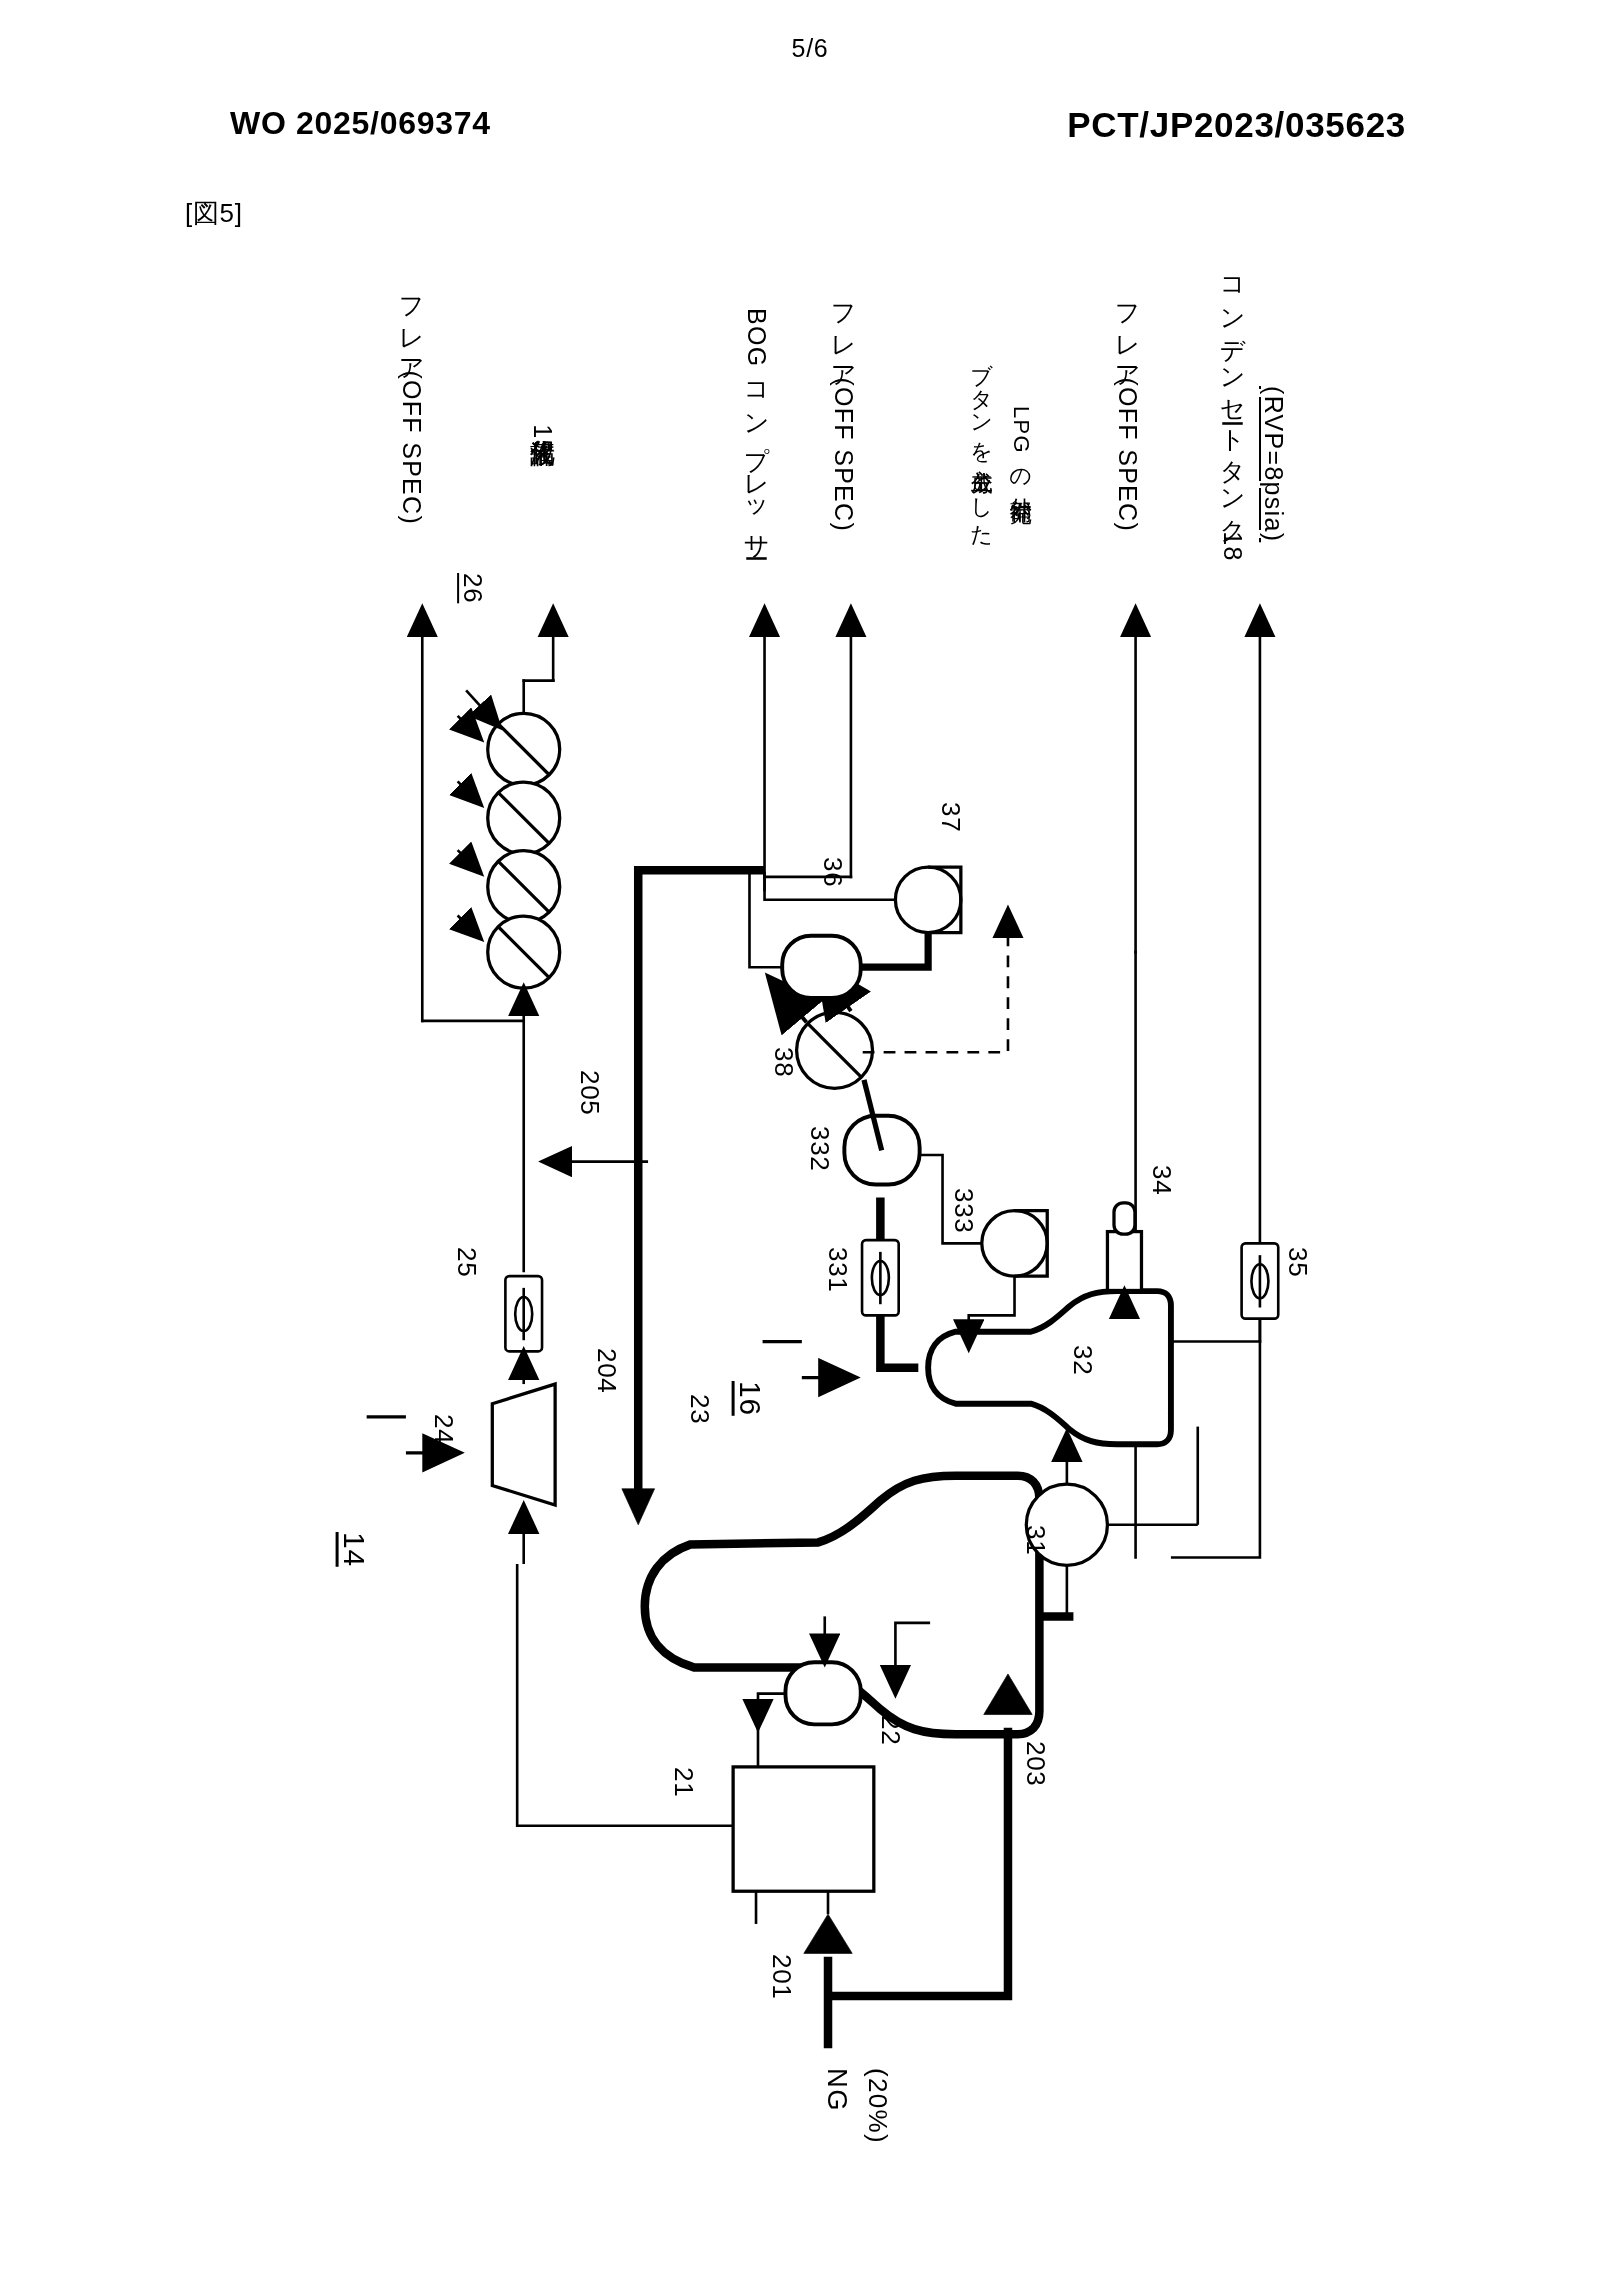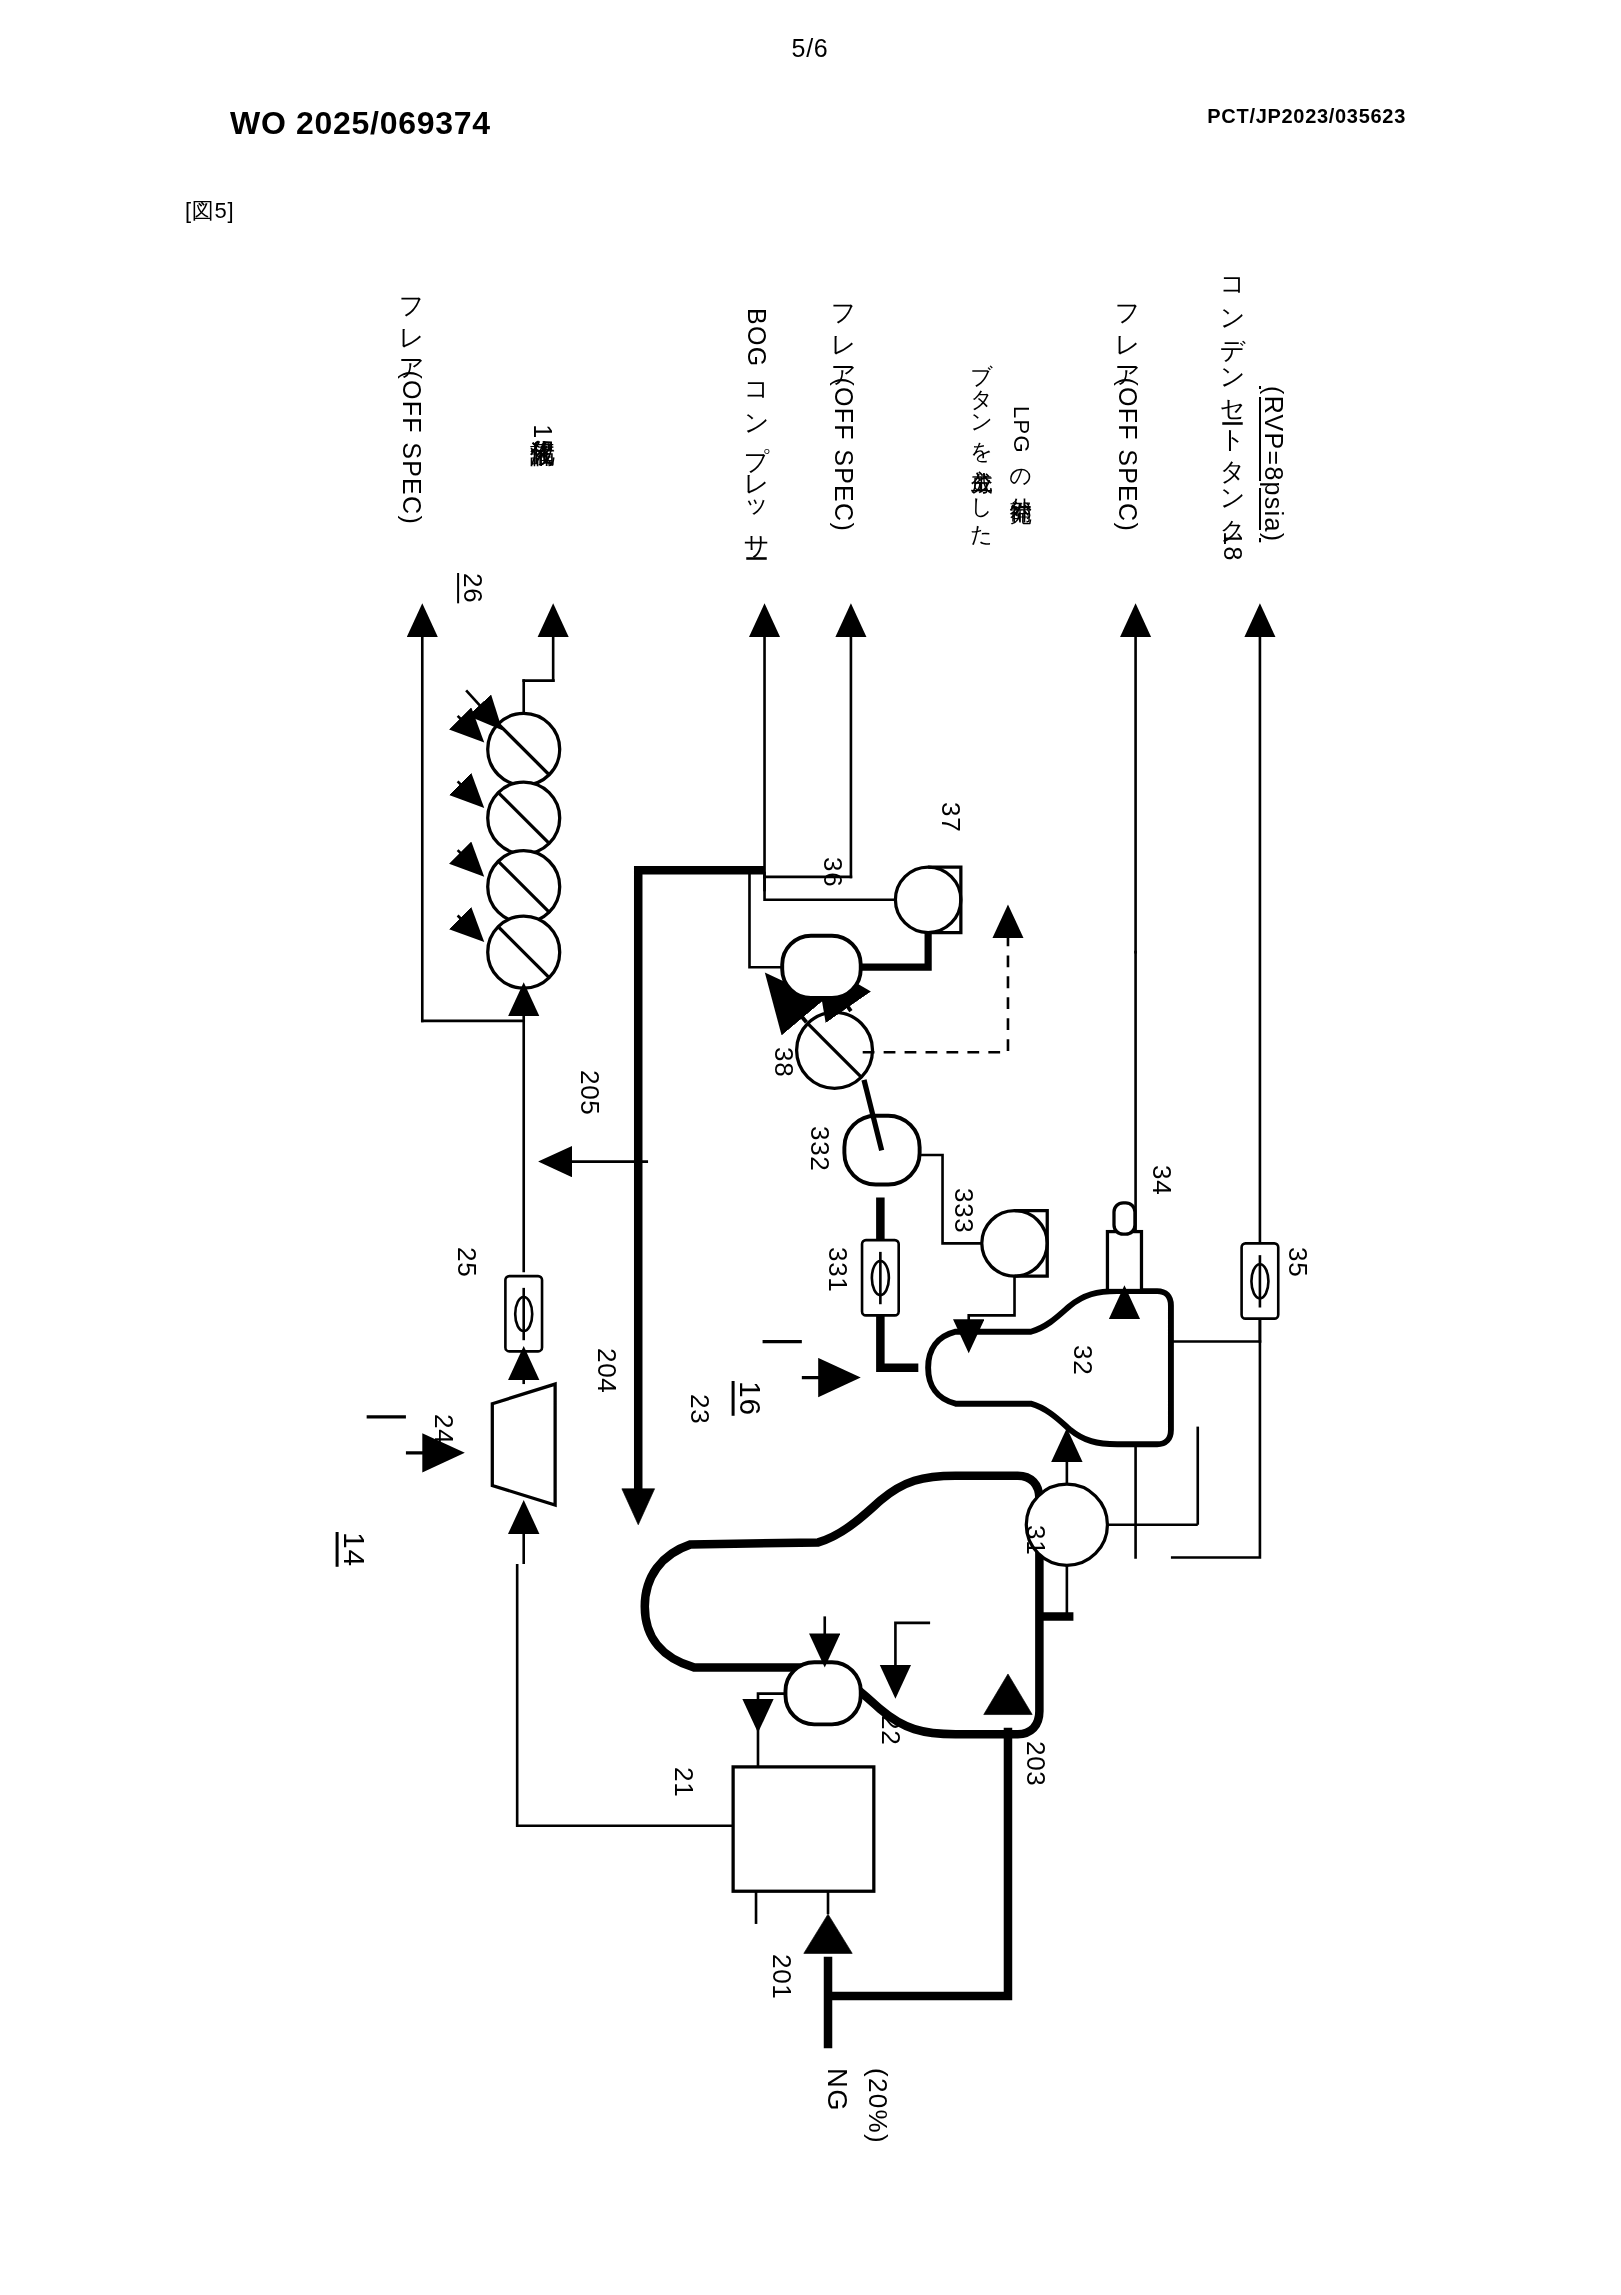--- a/index.html
+++ b/index.html
@@ -15,25 +15,25 @@
   .pagenum {
     position:absolute; top:34px; left:0; width:1620px;
     text-align:center; font-size:25px; letter-spacing:0.7px;
   }
   .hdr-left {
     position:absolute; top:105px; left:230px;
     font-size:32px; font-weight:bold; letter-spacing:0.7px;
   }
   .hdr-right {
     position:absolute; top:105px; right:216px;
-    font-size:20px; font-weight:bold; letter-spacing:0.7px;
+    font-size:35px; font-weight:bold; letter-spacing:0.7px;
   }
   .figlabel {
     position:absolute; top:196px; left:185px;
-    font-size:22px; letter-spacing:0.7px;
+    font-size:26px; letter-spacing:0.7px;
   }
 
   
   .stage { position:absolute; top:0; left:0; width:1622px; height:2295px; }
 
   .vtext {
     position:absolute;
     writing-mode:vertical-rl;
     text-orientation:mixed;
     white-space:nowrap;

